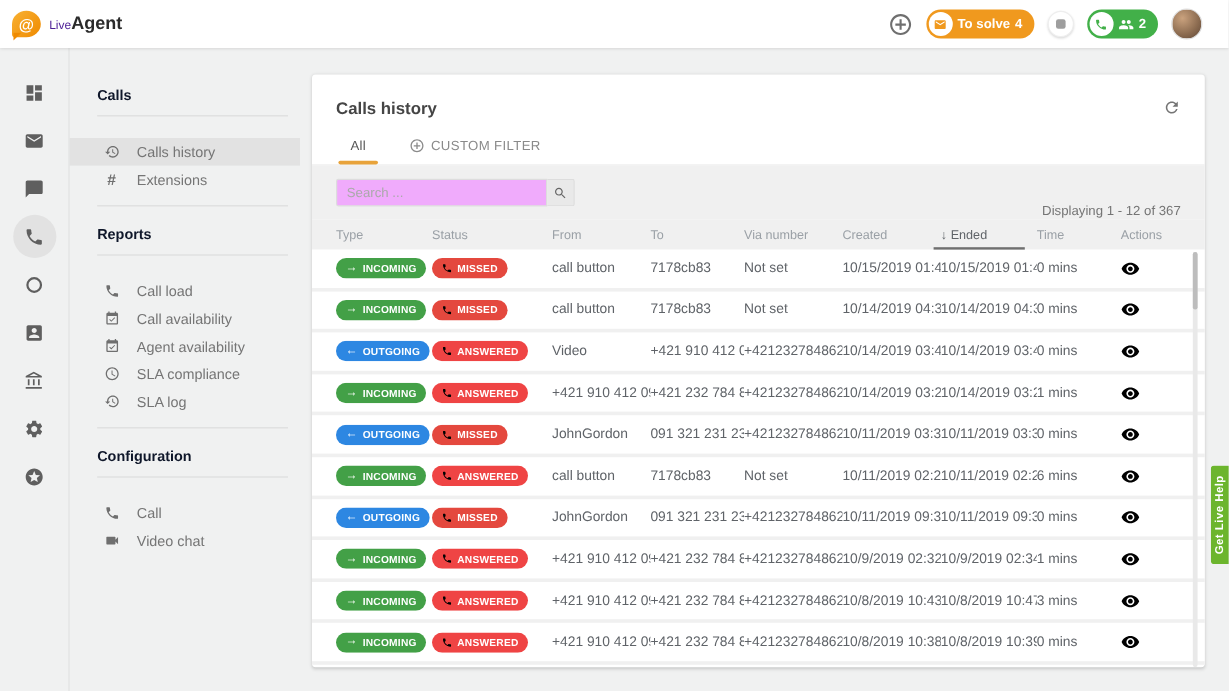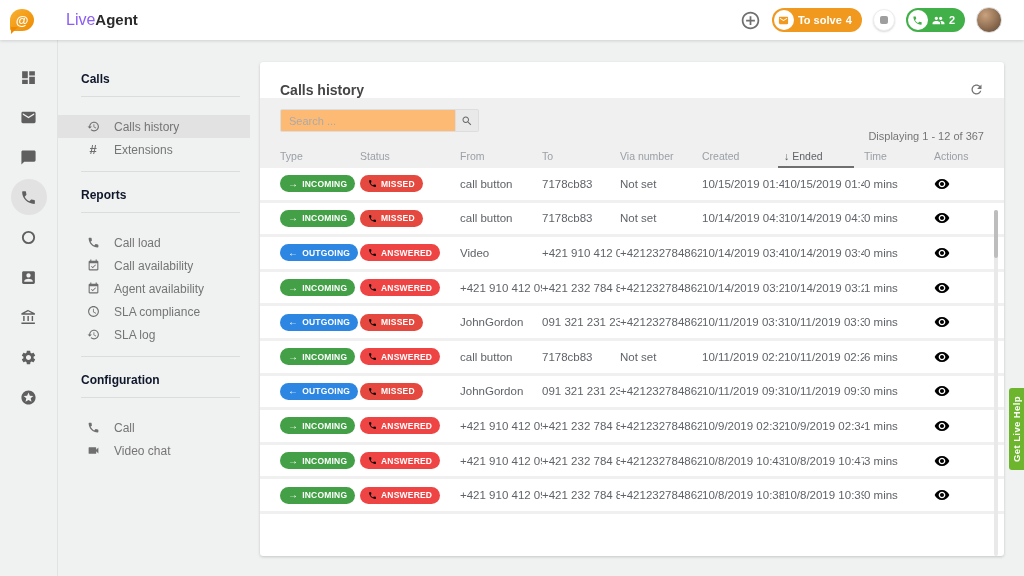--- a/index.html
+++ b/index.html
@@ -10,21 +10,21 @@
   
   .topbar { position:relative; z-index:5; height:40px; background:#fff; display:flex;
     align-items:center; justify-content:space-between; padding:0 22px 0 10px;
     box-shadow:0 1px 3px rgba(0,0,0,.14); }
   .logo { display:flex; align-items:center; gap:7px; cursor:pointer; }
   .bubble { position:relative; width:24px; height:22px; background:linear-gradient(135deg,#f8b133,#ef8a00);
     border-radius:55% 55% 55% 12%; display:flex; align-items:center; justify-content:center; }
   .bubble:after { content:""; position:absolute; left:1px; bottom:-3px; width:7px; height:7px;
     background:#ef8a00; clip-path:polygon(0 100%,0 0,100% 0); }
   .bubble span { color:#fff; font-size:13px; font-weight:bold; }
-  .logo-live { color:#8b5cf6; font-size:16px;margin-left:25px; }
+  .logo-live { color:#4c1d95; font-size:10px; }
   .logo-agent { color:#2b2b2b; font-size:15px; font-weight:bold; }
   .tb-right { display:flex; align-items:center; gap:11px; }
   .iconbtn { background:none; border:none; color:#6f6f6f; cursor:pointer; display:flex; }
   .iconbtn svg { width:21px; height:21px; }
   .pill { display:inline-flex; align-items:center; gap:4px; height:24px; border:none;
     border-radius:12px; padding:0 10px 0 2px; cursor:pointer; color:#fff;
     font-size:11px; font-weight:bold; font-family:inherit; }
   .pill .pcirc { width:20px; height:20px; border-radius:50%; background:#fff; display:flex;
     align-items:center; justify-content:center; }
   .pill-orange { background:#f0991e; }
@@ -71,21 +71,21 @@
     letter-spacing:.3px; cursor:pointer; position:relative; }
   .tab.active { color:#555; }
   .tab.active:after { content:""; position:absolute; left:8px; right:8px; bottom:0; height:3px;
     background:#e8a33b; border-radius:2px; }
   .tab svg { width:13px; height:13px; }
 
   .filterbar { height:45px; background:#f0f0f0; display:flex; align-items:center;
     justify-content:space-between; padding:0 20px; }
   .searchwrap { display:flex; }
   .searchwrap input { width:176px; height:23px; border:1px solid #ddd; border-radius:2px 0 0 2px;
-    padding:4px 8px; font-size:11px; color:#555; outline:none; font-family:inherit; background:#fdba74; }
+    padding:4px 8px; font-size:11px; color:#555; outline:none; font-family:inherit; background:#f0abfc; }
   .searchwrap input::placeholder { color:#aaa; }
   .searchbtn { width:23px; height:23px; border:1px solid #ddd; border-left:none; background:#e9e9e9;
     border-radius:0 2px 2px 0; cursor:pointer; display:flex; align-items:center; justify-content:center;
     color:#666; }
   .searchbtn svg { width:12px; height:12px; }
   .displaying { font-size:11px; color:#757575;margin-top:31px; }
 
   .tgrid { display:grid; grid-template-columns:80px 100px 82px 78px 82px 82px 80px 58px auto;
     align-items:center; padding-left:20px; }
   .thead { height:25px; background:#f0f0f0; font-size:10.5px; color:#9aa0a6; }
@@ -354,20 +354,31 @@
   <main class="main">
     <div class="card">
       <div class="card-head">
         <div class="card-title">Calls history</div>
         <button class="refreshbtn">
             <svg class="ic">
               <use href="#i-refresh"></use>
             </svg>
           </button>
       </div>
+      <div class="tabs">
+        <div class="tab active">
+            <span>All</span>
+          </div>
+        <div class="tab">
+          <svg class="ic" style="width:13px;height:13px">
+              <use href="#i-addc"></use>
+            </svg>
+          <span>CUSTOM FILTER</span>
+        </div>
+      </div>
 
       <div class="filterbar">
         <div class="searchwrap">
           <input type="text" placeholder="Search ..." style="">
           <button class="searchbtn">
               <svg class="ic">
                 <use href="#i-search"></use>
               </svg>
             </button>
         </div>

